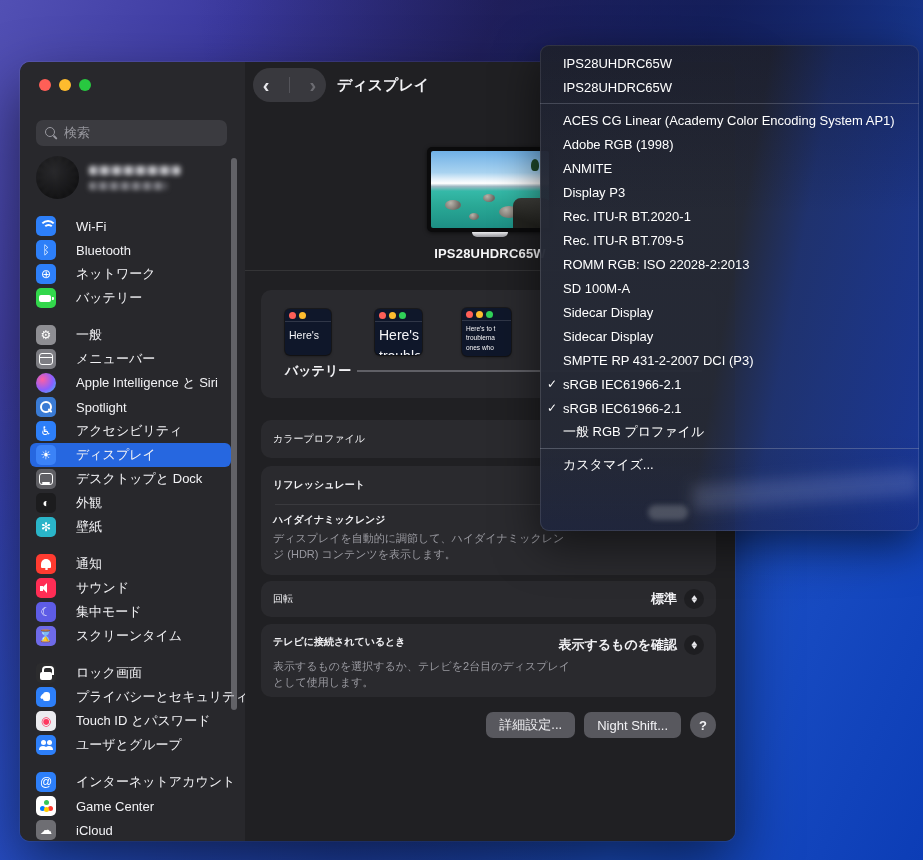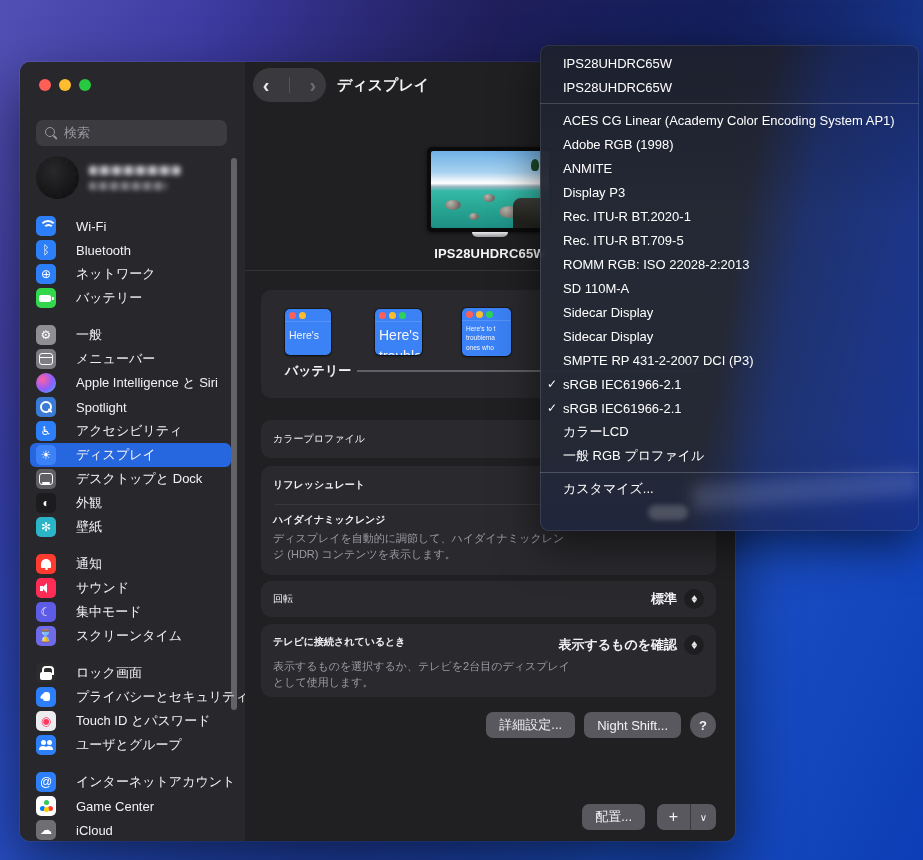--- a/index.html
+++ b/index.html
@@ -102,21 +102,21 @@
   .stand { width:36px; height:5px; margin-top:0; background:linear-gradient(#ececef,#97979c); border-radius:0 0 7px 7px; }
   .display-name { margin-top:9px; font-size:13px; font-weight:700; color:#f5f5f7; letter-spacing:.2px; }
   .hdr-div { position:absolute; left:0; right:0; top:208px; height:1px; background:rgba(255,255,255,.09); }
 
   .card { position:absolute; left:16px; right:19px; background:#2a2a2e; border-radius:10px; }
   .row-label { font-size:10px; color:#f2f2f5; }
   .desc { font-size:11px; color:#9a9aa1; line-height:1.45; }
   .rowflex { display:flex; align-items:center; justify-content:space-between; padding:0 12px; height:100%; }
 
   
-  .tw { position:absolute; background:#3b82f6; border-radius:5px; box-shadow:0 1px 3px rgba(0,0,0,.5), 0 0 0 1px rgba(0,0,0,.35); overflow:hidden; }
+  .tw { position:absolute; background:#0f172a; border-radius:5px; box-shadow:0 1px 3px rgba(0,0,0,.5), 0 0 0 1px rgba(0,0,0,.35); overflow:hidden; }
   .tw-head { height:13px; display:flex; align-items:center; gap:3px; padding:0 4px; border-bottom:1px solid rgba(255,255,255,.14); }
   .dot { width:7px; height:7px; border-radius:50%; flex:none; }
   .tw-body { padding:3px 4px; color:#f5f5f7; overflow:hidden; white-space:nowrap; }
   .ts-label { position:absolute; left:24px; top:72px; font-size:13px; font-weight:700; color:#f2f2f5; }
   .ts-track { position:absolute; left:96px; right:14px; top:80px; height:1.5px; background:#606066; }
 
   .inner-div { position:absolute; left:14px; right:0; top:38px; height:1px; background:rgba(255,255,255,.08); }
 
   .select { display:flex; align-items:center; gap:7px; }
   .sel-val { font-size:13px; font-weight:700; color:#f2f2f5; }
@@ -383,27 +383,20 @@
       </div>
       <div class="desc" style="max-width:330px; padding:4px 12px 0;">表示するものを選択するか、テレビを2台目のディスプレイとして使用します。</div>
     </div>
 
     <div class="btnrow">
       <button class="btn">詳細設定...</button>
       <button class="btn">Night Shift...</button>
       <button class="btn round">?</button>
     </div>
 
-    <div class="bottomrow">
-      <button class="btn">配置...</button>
-      <div class="split">
-        <span class="seg plus">+</span>
-        <span class="seg caret">∨</span>
-      </div>
-    </div>
   </div>
 </div>
 
 <div class="menu">
   <div class="m-glow"></div>
   <div class="m-ghost"></div>
   <div>
       <div class="m-item">
         <span class="m-check"></span>
         <span class="m-lb">IPS28UHDRC65W</span>
@@ -436,21 +429,21 @@
       <div class="m-item">
         <span class="m-check"></span>
         <span class="m-lb">Rec. ITU-R BT.709-5</span>
       </div>
       <div class="m-item">
         <span class="m-check"></span>
         <span class="m-lb">ROMM RGB: ISO 22028-2:2013</span>
       </div>
       <div class="m-item">
         <span class="m-check"></span>
-        <span class="m-lb">SD 110M-A</span>
+        <span class="m-lb">SD 100M-A</span>
       </div>
       <div class="m-item">
         <span class="m-check"></span>
         <span class="m-lb">Sidecar Display</span>
       </div>
       <div class="m-item">
         <span class="m-check"></span>
         <span class="m-lb">Sidecar Display</span>
       </div>
       <div class="m-item">
@@ -460,24 +453,20 @@
       <div class="m-item">
         <span class="m-check">✓</span>
         <span class="m-lb">sRGB IEC61966-2.1</span>
       </div>
       <div class="m-item">
         <span class="m-check">✓</span>
         <span class="m-lb">sRGB IEC61966-2.1</span>
       </div>
       <div class="m-item">
         <span class="m-check"></span>
-        <span class="m-lb">カラーLCD</span>
-      </div>
-      <div class="m-item">
-        <span class="m-check"></span>
         <span class="m-lb">一般 RGB プロファイル</span>
       </div>
       <div class="m-sep"></div>
       <div class="m-item">
         <span class="m-check"></span>
         <span class="m-lb">カスタマイズ...</span>
       </div>
     </div>
 </div>
 

